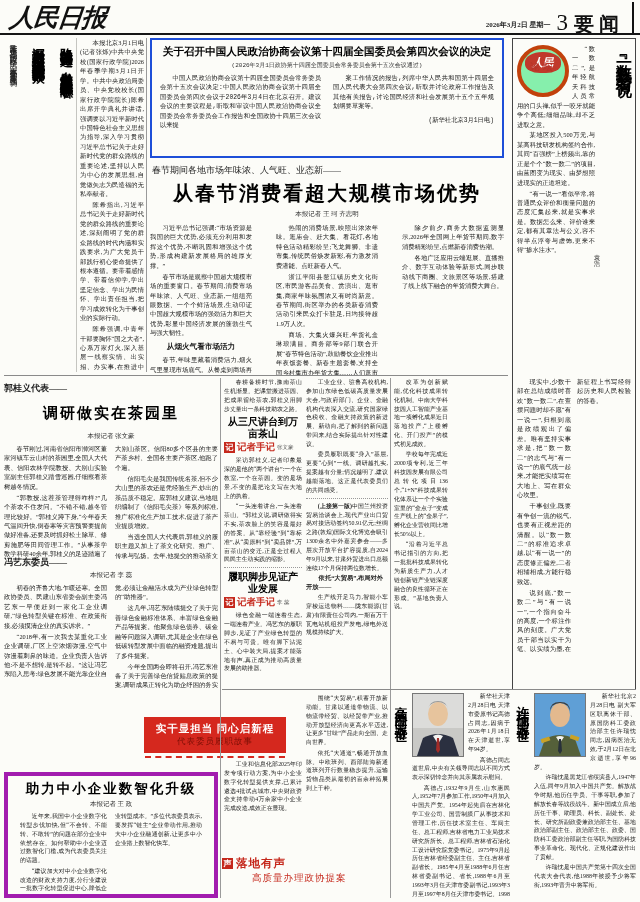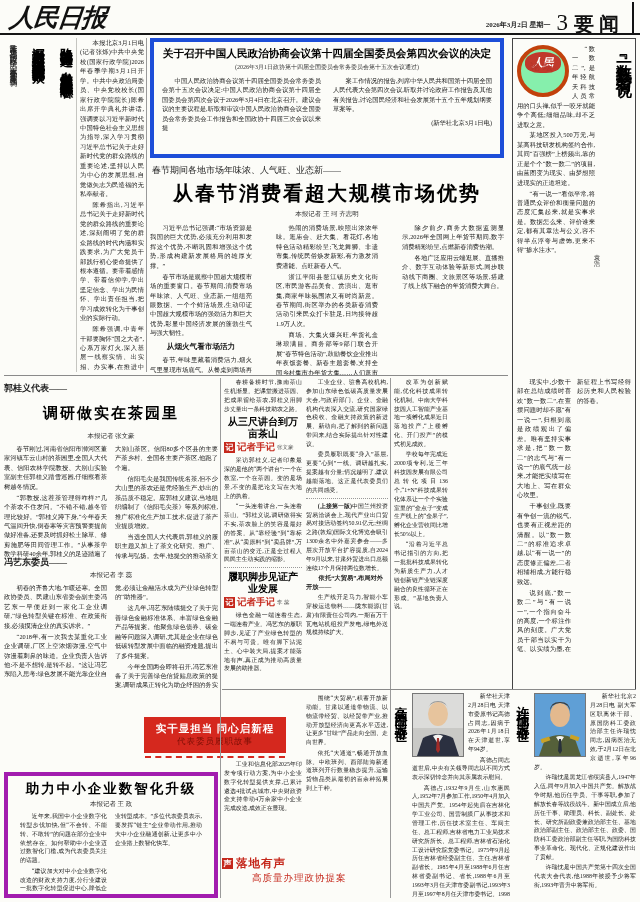--- a/index.html
+++ b/index.html
@@ -24,22 +24,22 @@
   .kicker{font-size:9px;color:#222;margin:0 0 2px;}
   .subhead{font-weight:bold;text-align:center;font-size:7.6px;margin:3px 0;text-indent:0;}
   .boldlead{font-weight:bold;}
   
   .lead{position:absolute;left:4px;top:38px;width:140px;height:334px;display:flex;gap:3px;}
   .lead-kicker{width:13px;font-size:7.5px;line-height:1.1;letter-spacing:1px;color:#222;}
   .lead-h{width:25px;font-size:13px;font-weight:bold;line-height:1;letter-spacing:1px;color:#000;text-align:start;}
   .lead-h .seg2{margin-top:12px;display:inline;}
   .lead-body{flex:1;overflow:hidden;border-left:1px solid #c5c5c0;padding-left:3px;}
   
-  .decision{position:absolute;left:150px;top:38px;width:354px;height:120px;border:4px solid #1d4ed8;
-            padding:5px 8px 7px;box-sizing:border-box;}
+  .decision{position:absolute;left:150px;top:38px;width:354px;height:120px;border:2px solid #1d4ed8;
+            padding:5px 8px 7px;box-sizing:border-box;font-family:Liberation Mono, monospace;}
   .decision-title{font-size:10.6px;font-weight:bold;text-align:center;white-space:nowrap;color:#000;}
   .decision-sub{font-size:6px;text-align:center;color:#333;margin:2px 0 4px;}
   .decision-cols{display:flex;gap:12px;height:78px;overflow:hidden;}
   .decision-cols>div{flex:1;}
   .credit{text-align:right;font-size:6.3px;margin-top:4px;text-indent:0;}
   
   .feature{position:absolute;left:150px;top:164px;width:354px;height:208px;}
   .feature-kicker{font-size:9px;color:#222;margin-left:2px;}
   .feature-headline{font-size:20px;font-weight:bold;text-align:center;letter-spacing:2px;margin-top:3px;color:#000;}
   .feature-byline{text-align:center;font-size:6.5px;color:#333;margin:3px 0 4px;}

